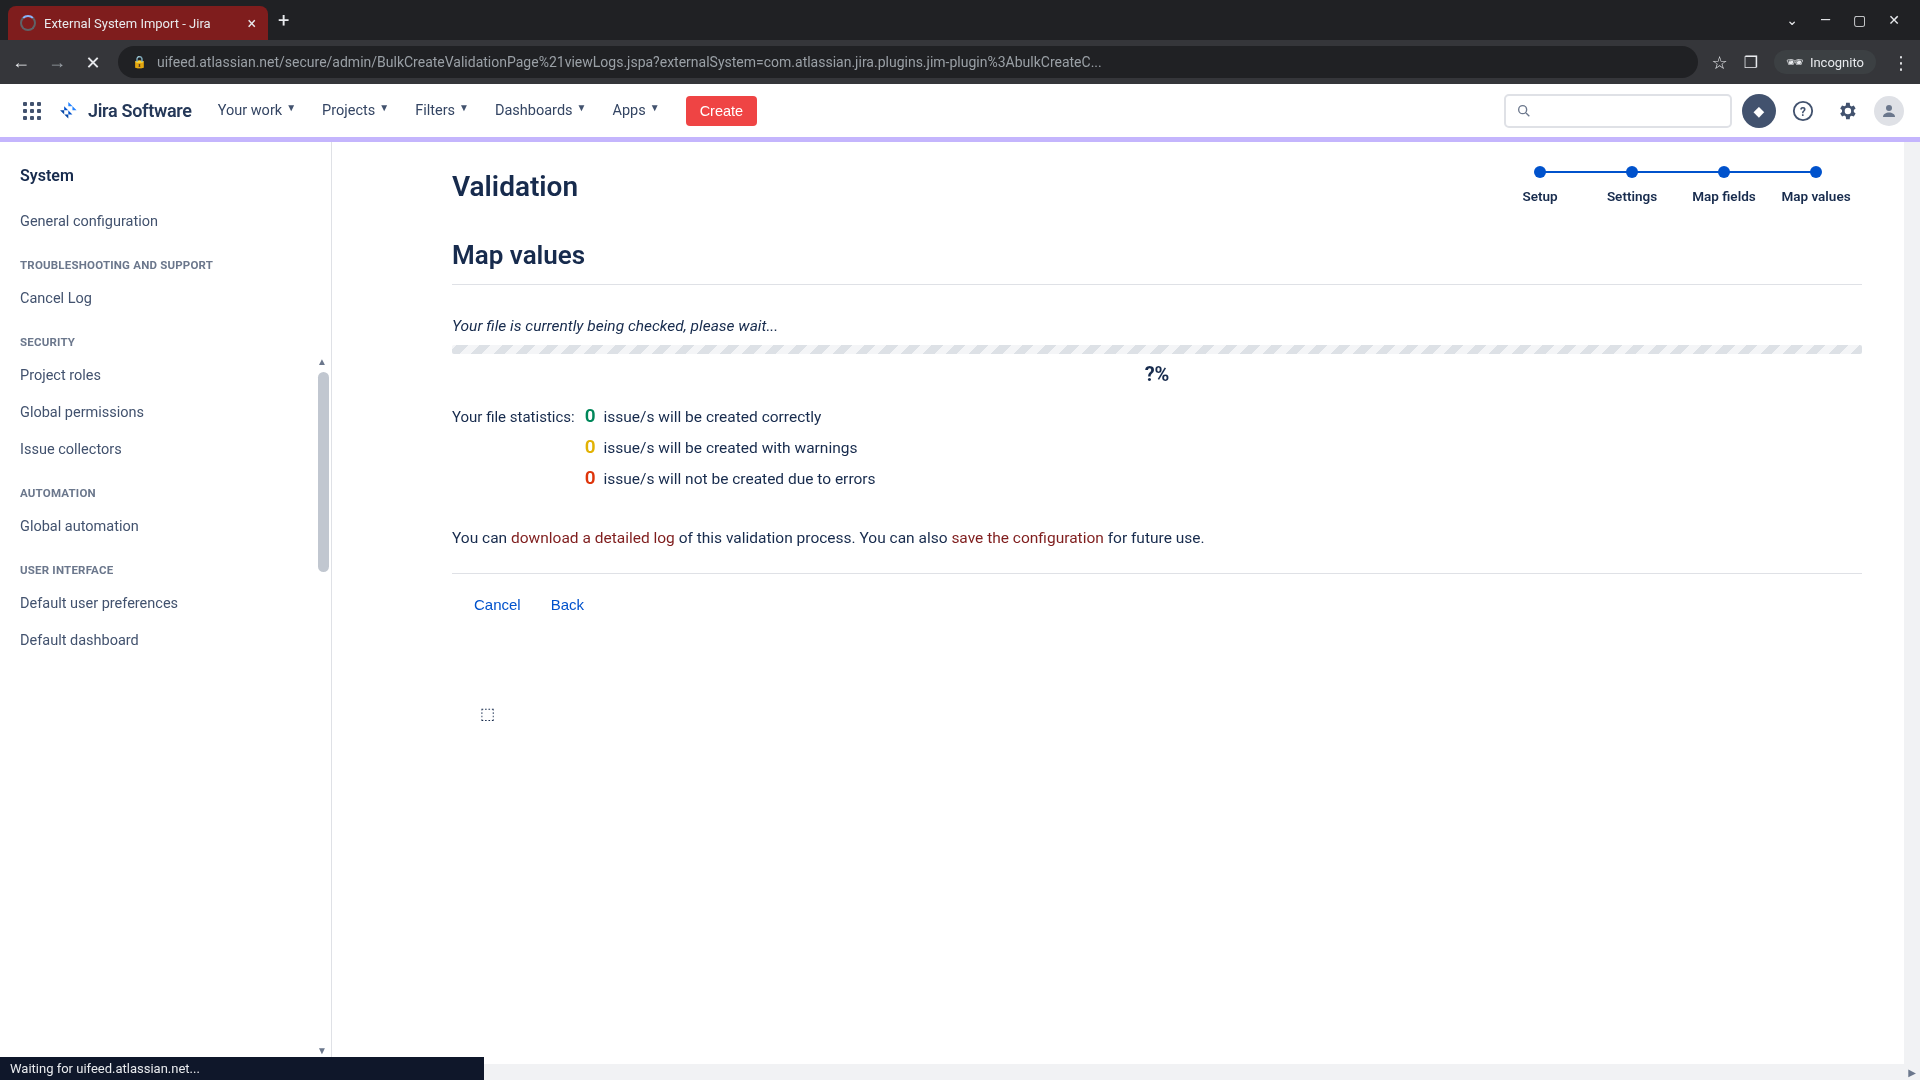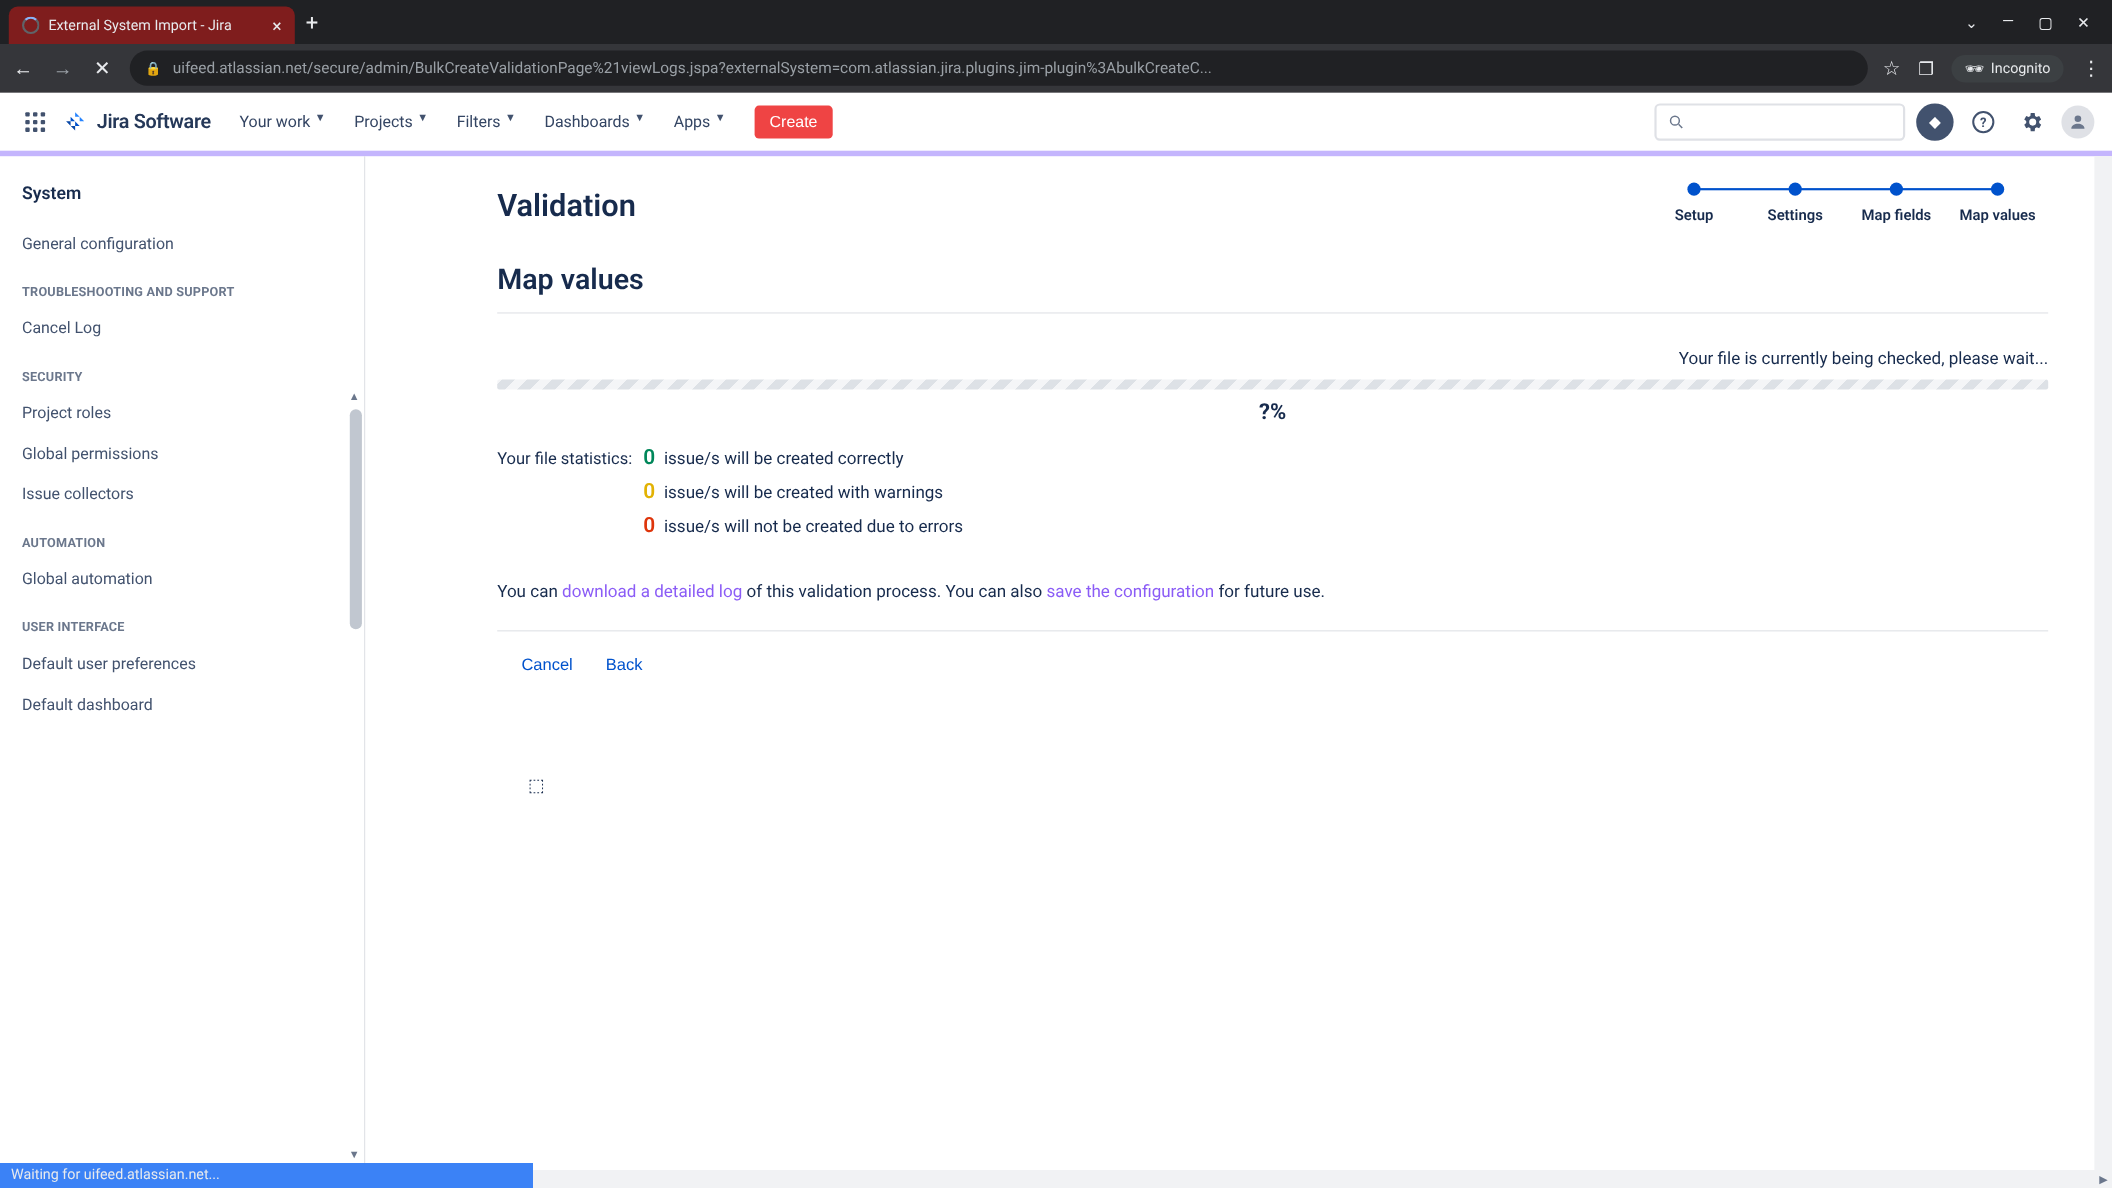--- a/index.html
+++ b/index.html
@@ -67,44 +67,44 @@
 
 
 .stepper { display: flex; gap: 0; position: relative; margin-top: -4px; }
 .step { width: 92px; text-align: center; position: relative; }
 .step .dot { width: 12px; height: 12px; background: #0052cc; border-radius: 50%; margin: 0 auto 10px; position: relative; z-index: 2; }
 .step:not(:last-child)::after { content: ''; position: absolute; top: 5px; left: 50%; width: 92px; height: 2px; background: #0052cc; z-index: 1; }
 .step .lbl { font-size: 13.5px; font-weight: 600; color: #172b4d; line-height: 1.3; }
 
 .section-title { font-size: 26px; font-weight: 600; margin-top: 34px; padding-bottom: 14px; border-bottom: 1px solid #dfe1e6; }
 
-.checking { text-align: right; font-size: 15.5px; margin-top: 32px; color: #172b4d; }
+.checking { text-align: left; font-size: 15.5px; margin-top: 32px; color: #172b4d; font-style: italic; }
 
 .progress-bar { height: 9px; margin-top: 10px; background: repeating-linear-gradient(-45deg, #dde1e6 0 8px, #f4f5f7 8px 16px); border-radius: 2px; }
 .progress-pct { text-align: center; font-size: 20px; font-weight: 700; margin-top: 8px; }
 
 .stats { display: flex; align-items: flex-start; gap: 10px; margin-top: 18px; }
 .stats-label { font-size: 15px; padding-top: 4px; }
 .stats-rows { display: flex; flex-direction: column; gap: 8px; }
 .stat-row { font-size: 15.5px; display: flex; align-items: baseline; gap: 8px; }
 .stat-num { font-size: 19px; font-weight: 600; }
 .c-green { color: #00875a; }
 .c-yellow { color: #e2b203; }
 .c-red { color: #de350b; }
 
 .log-line { margin-top: 40px; font-size: 15.5px; }
-.log-line a { color: #8b5cf6; text-decoration: none; cursor: pointer; }
+.log-line a { color: #7f1d1d; text-decoration: none; cursor: pointer; }
 
 .divider2 { border-top: 1px solid #dfe1e6; margin-top: 26px; }
 
 .actions { display: flex; gap: 30px; padding: 22px 0 0 22px; }
 .link-btn { color: #0052cc; font-size: 15px; cursor: pointer; background: none; border: none; }
 
 
-.status-bar { position: fixed; bottom: 0; left: 0; background: #3b82f6; color: #e8eaed; font-size: 13px; padding: 4px 10px; width: 484px; }
+.status-bar { position: fixed; bottom: 0; left: 0; background: #0f172a; color: #e8eaed; font-size: 13px; padding: 4px 10px; width: 484px; }
 
 
 .h-scroll { position: fixed; bottom: 0; right: 0; left: 484px; height: 16px; background: #f1f2f4; display: flex; align-items: center; justify-content: flex-end; padding-right: 4px; }
 .h-scroll .arr { font-size: 10px; color: #6b778c; }
 
 
 .v-scroll { position: fixed; top: 142px; right: 0; bottom: 16px; width: 16px; background: #f1f2f4; }
 
 .cursor { position: absolute; font-size: 16px; pointer-events: none; }
 </style>

